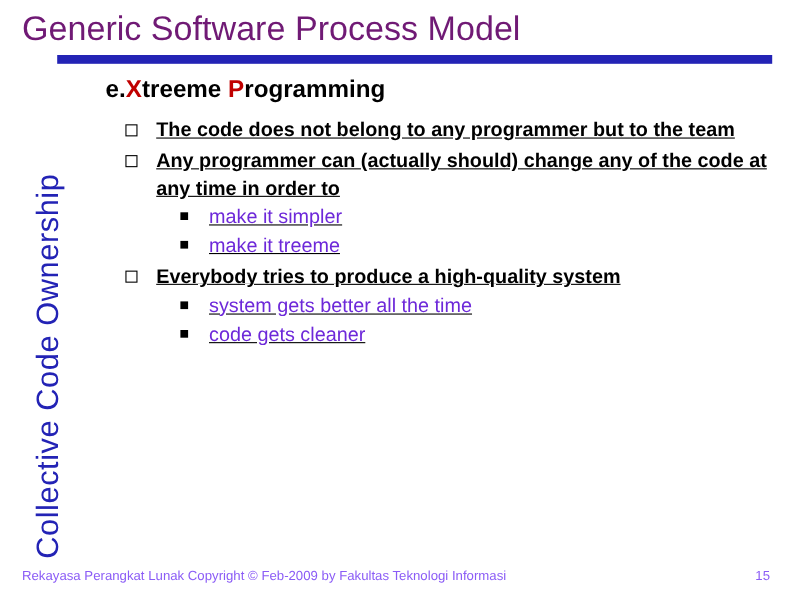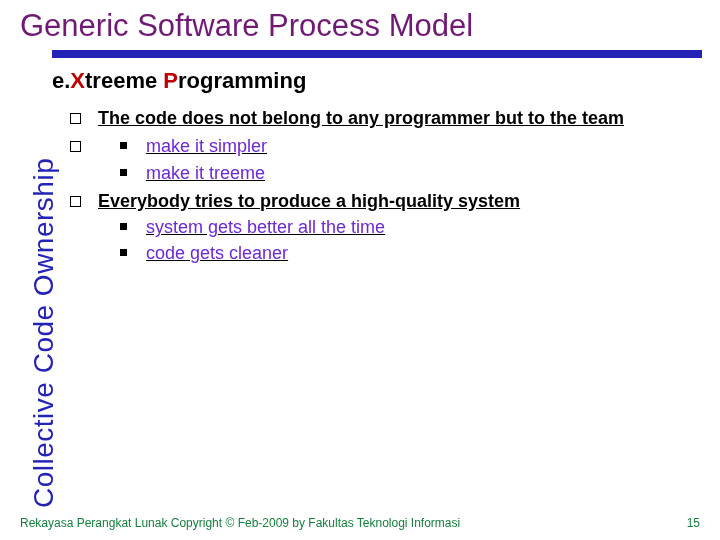--- a/index.html
+++ b/index.html
@@ -22,20 +22,21 @@
   }
   .underline {
     height: 8px;
     background: #2323b5;
     margin: 2px 18px 0 52px;
   }
   .content-wrap {
     position: relative;
     padding-left: 52px;
     padding-top: 10px;
+    margin-left: 44px;
   }
   .sidebar-label {
     position: absolute;
     left: 28px;
     top: 508px;
     transform: rotate(-90deg);
     transform-origin: left top;
     font-size: 28px;
     font-weight: normal;
     color: #2323b5;
@@ -98,21 +99,21 @@
     background: #000;
   }
   .footer {
     position: absolute;
     bottom: 10px;
     left: 20px;
     right: 20px;
     display: flex;
     justify-content: space-between;
     font-size: 12px;
-    color: #15803d;
+    color: #8b5cf6;
     font-family: Verdana, Arial, sans-serif;
   }
 </style>
 </head>
 <body>
 
 <div class="header">
   <div class="title">Generic Software Process Model</div>
 </div>
 <div class="underline"></div>
@@ -122,20 +123,21 @@
 <div class="content-wrap">
   <div class="subtitle">
     <span>e.</span><span class="hl">X</span><span>treeme </span><span class="hl">P</span><span>rogramming</span>
   </div>
 
   <ul class="bullets">
     <li>
       <span>The code does not belong to any programmer but to the team</span>
     </li>
     <li>
+      <span>Any programmer can (actually should) change any of the code at any time in order to</span>
       <ul class="sub-bullets">
         <li>make it simpler</li>
         <li>make it treeme</li>
       </ul>
     </li>
     <li>
       <span>Everybody tries to produce a high-quality system</span>
       <ul class="sub-bullets">
         <li>system gets better all the time</li>
         <li>code gets cleaner</li>

